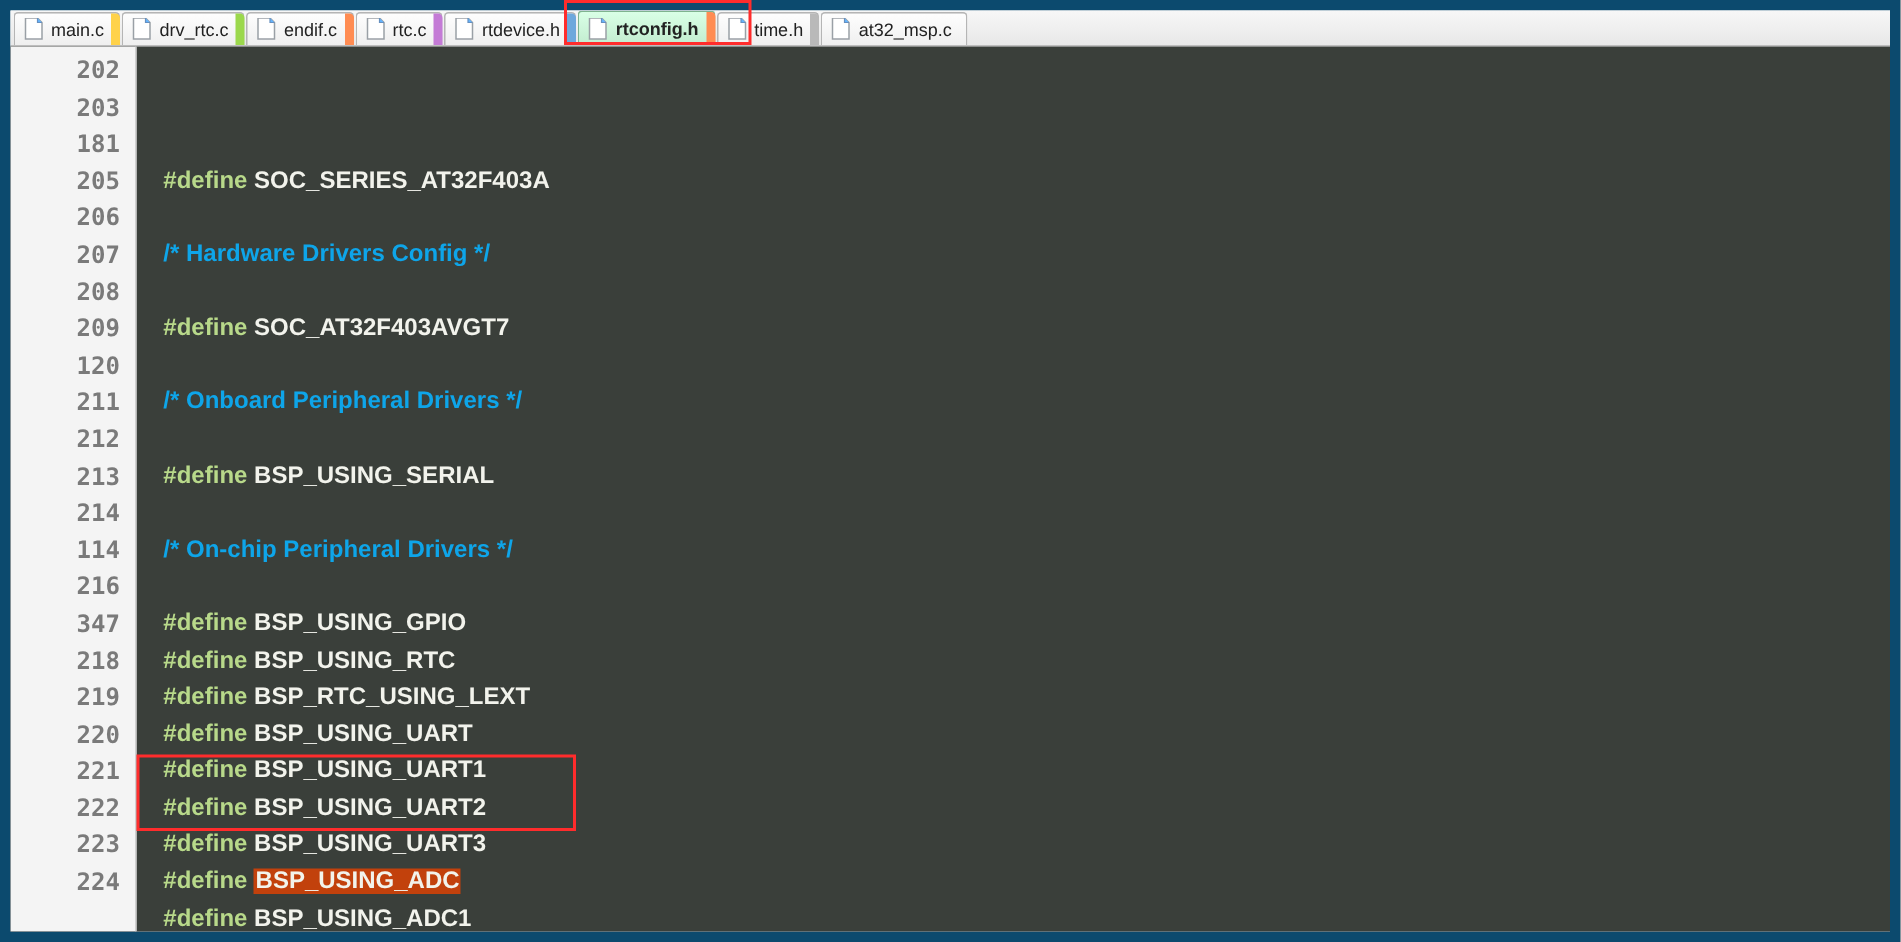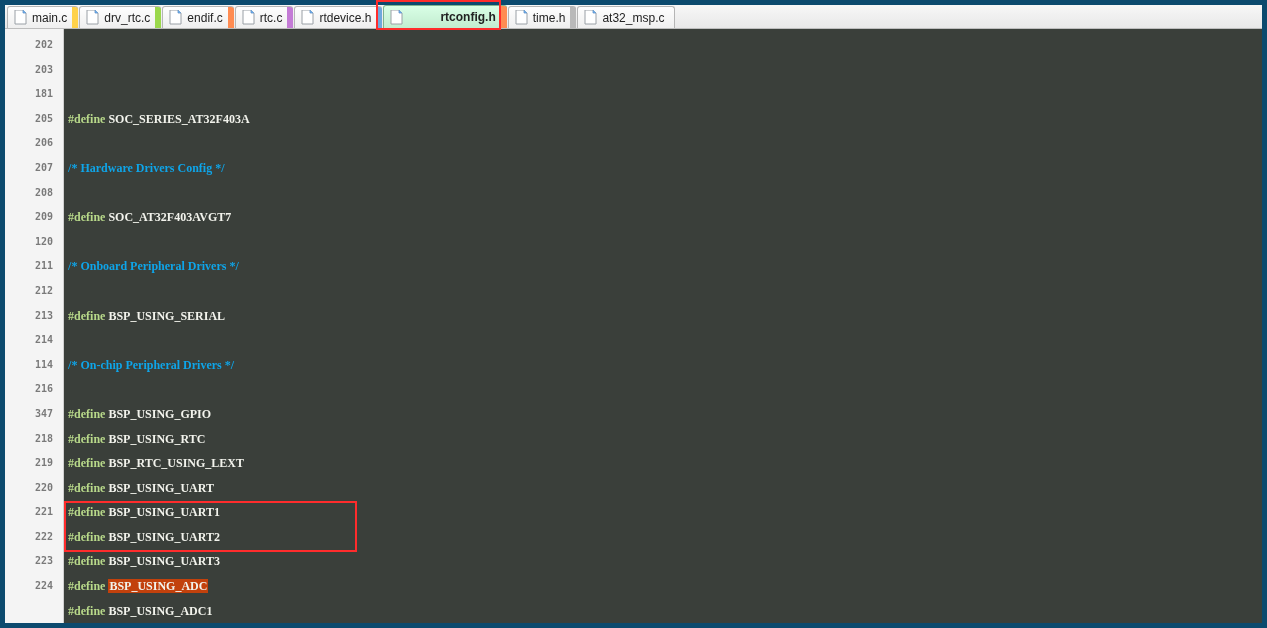--- a/index.html
+++ b/index.html
@@ -7,21 +7,21 @@
     font-family: "Consolas", "DejaVu Sans Mono", monospace;
     background: #f0f0f0;
     overflow: hidden;
     width: 1267px;
     height: 628px;
   }
   .window {
     display: flex;
     flex-direction: column;
     height: 100%;
-    border: 5px solid #0c4a6e;
+    border: 7px solid #0c4a6e;
     background: #fff;
   }
   .tabstrip {
     display: flex;
     align-items: flex-end;
     background: linear-gradient(#f7f7f7,#e8e8e8);
     border-bottom: 1px solid #bdbdbd;
     height: 24px;
     padding: 2px 2px 0 2px;
     gap: 1px;
@@ -39,21 +39,20 @@
     background: linear-gradient(#fefefe,#efefef);
     height: 22px;
     position: relative;
     cursor: pointer;
   }
   .tab.active {
     background: linear-gradient(#d9ffe6,#c2eccf);
     border-color: #7fb38f;
     height: 23px;
     font-weight: bold;
-    gap: 32px;
   }
   .tab-accent {
     width: 6px;
     height: 100%;
     position: absolute;
     right: -1px;
     top: 0;
     border-radius: 0 3px 0 0;
   }
   .tab .icon {
@@ -71,37 +70,37 @@
   .editor-area {
     flex: 1;
     display: flex;
     background: #3a3f3a;
     overflow: hidden;
   }
   .gutter {
     background: #f4f4f4;
     color: #7a7a7a;
     font-family: "Consolas","DejaVu Sans Mono", monospace;
-    font-size: 10px;
+    font-size: 16px;
     text-align: right;
-    padding: 4px 10px 0 30px;
+    padding: 4px 10px 0 44px;
     line-height: 24.6px;
     border-right: 1px solid #d0d0d0;
     user-select: none;
     font-weight: bold;
     flex: none;
   }
   .code {
     flex: 1;
-    padding: 4px 0 0 4px;
-    font-size: 12px;
+    padding: 4px 0 0 18px;
+    font-size: 16px;
     line-height: 24.6px;
     color: #e8ebe8;
     white-space: pre;
-    font-family: Liberation Serif, serif;
+    font-family: Liberation Sans, sans-serif;
     position: relative;
     font-weight: bold;
   }
   .code .row { height: 24.6px; }
   .kw-define { color: #b8d98a; }        
   .kw-ident  { color: #f2f3ec; }        
   .cmt       { color: #0ea5e9; }        
   .endif     { color: #b8d98a; }
 
   .sel {

